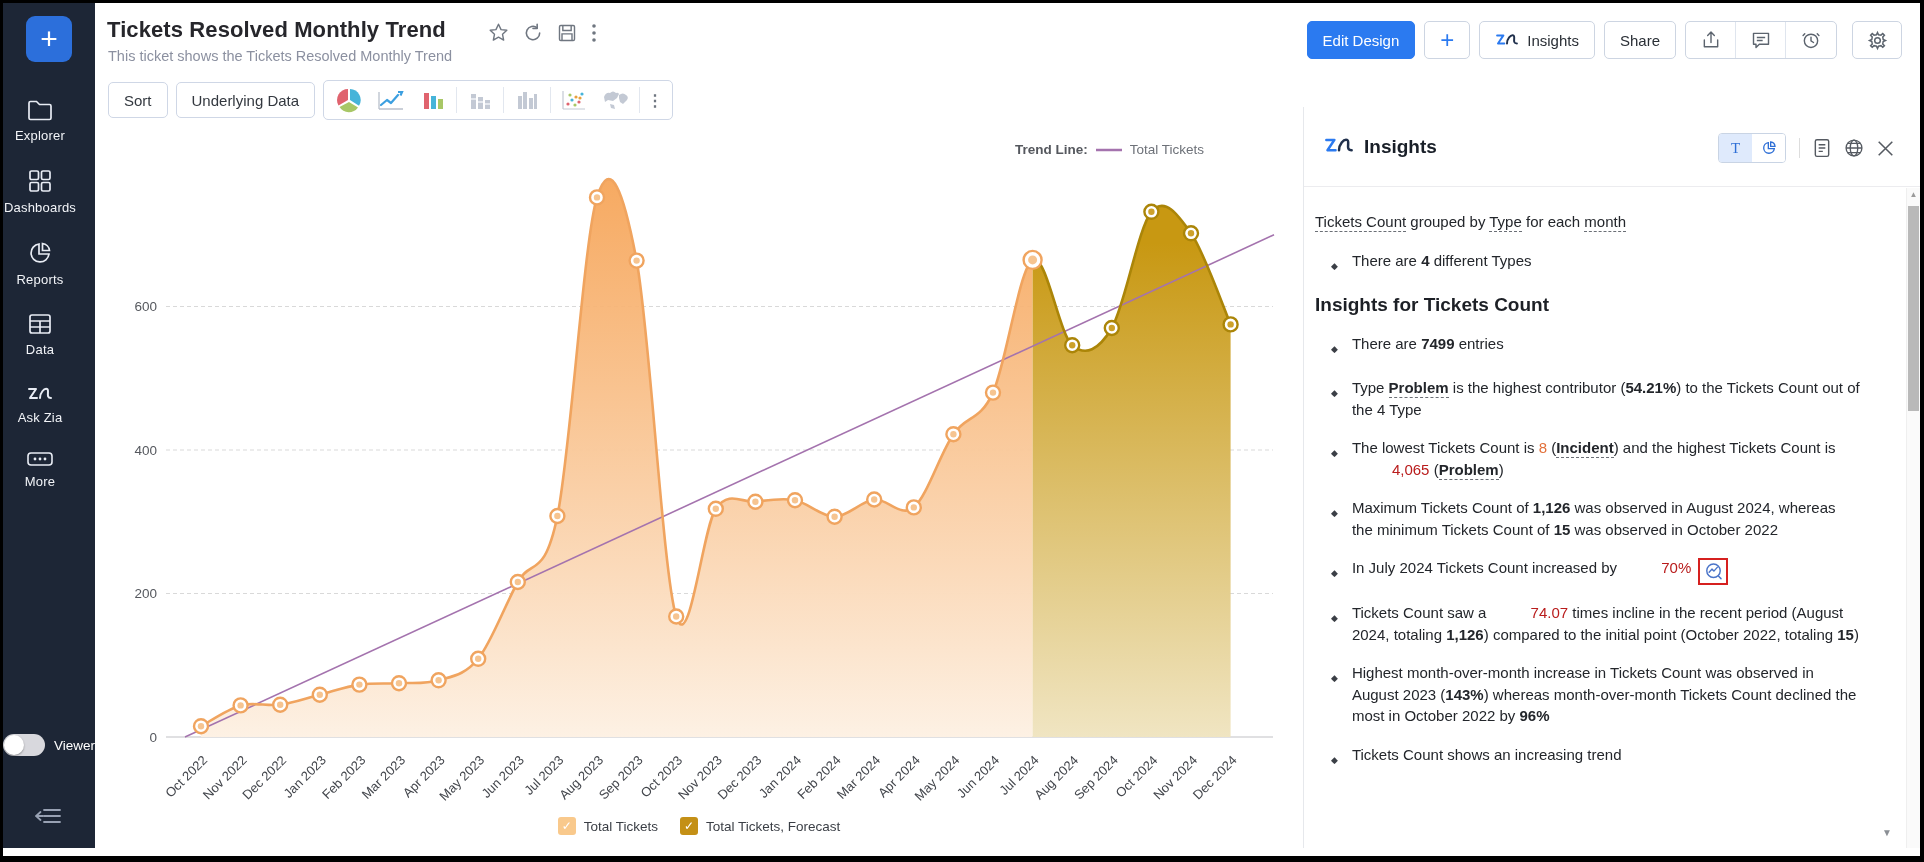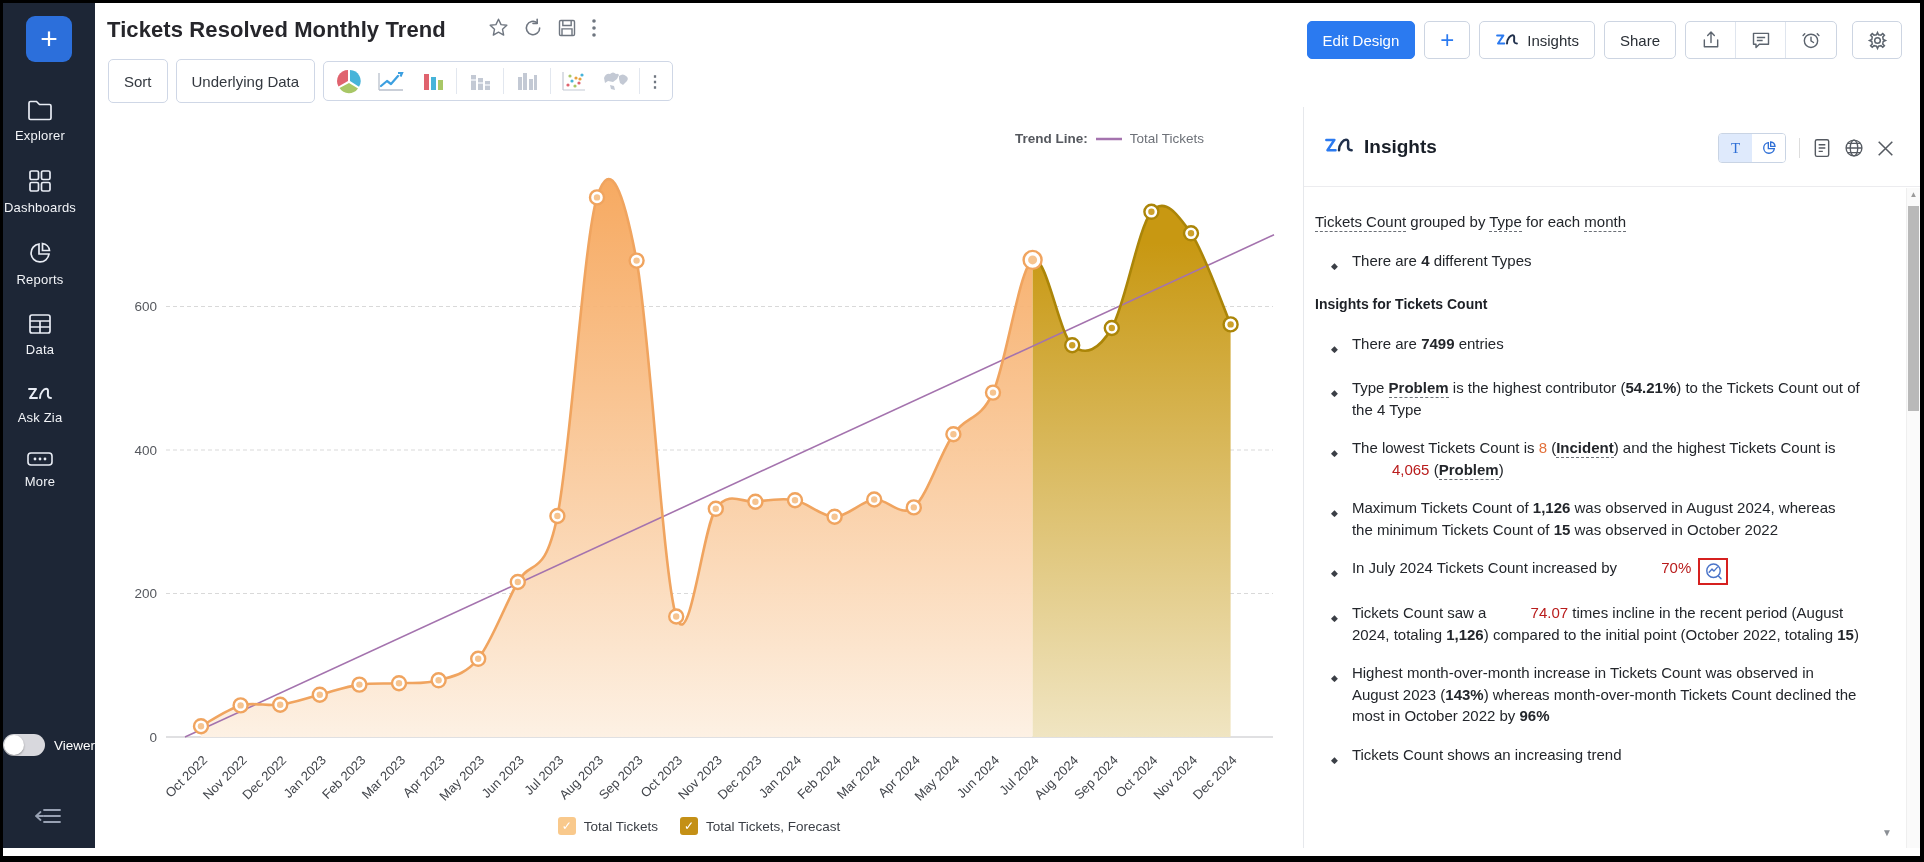--- a/index.html
+++ b/index.html
@@ -16,46 +16,46 @@
   .nav-item .lbl { font-size:13px; color:#f2f4f8; letter-spacing:.2px; }
   .nav-item svg { display:block; }
   .viewer-block { position:absolute; left:0; bottom:92px; width:92px; display:flex; flex-direction:row; align-items:center; gap:9px; }
   .toggle { width:44px; height:22px; border-radius:11px; background:#d8d8dd; position:relative; cursor:pointer; }
   .toggle .knob { position:absolute; left:1px; top:1px; width:20px; height:20px; border-radius:50%; background:#fff; box-shadow:0 1px 2px rgba(0,0,0,.35); }
   .viewer-lbl { font-size:13.5px; color:#fff; }
   .collapse { position:absolute; left:0; bottom:22px; width:92px; display:flex; justify-content:center; cursor:pointer; }
 
   
   .main { position:absolute; left:92px; top:0; width:1825px; height:845px; background:#fff; }
-  .title-row { display:flex; align-items:flex-start; gap:28px; padding:14px 0 0 12px; }
+  .title-row { display:flex; align-items:flex-end; gap:28px; padding:14px 0 0 12px; }
   .page-title { font-size:22px; font-weight:bold; color:#26262b; letter-spacing:.1px; }
   .t-icons { display:flex; align-items:center; gap:14px; margin-left:14px; color:#6f7680; }
   .t-icons > span { cursor:pointer; display:flex; align-items:center; }
   .subtitle { padding:5px 0 0 13px; font-size:14.5px; color:#8b90a0; }
 
   .top-actions { position:absolute; right:18px; top:18px; display:flex; align-items:center; gap:9px; }
   .btn { height:38px; border:1px solid #cdd5e2; border-radius:5px; background:#fff; display:flex; align-items:center; justify-content:center; font-size:15px; color:#2a2f36; padding:0 15px; cursor:pointer; }
   .btn.primary { background:#2b7af0; border-color:#2b7af0; color:#fff; }
   .btn.iconbtn { width:46px; padding:0; color:#2b7af0; font-size:24px; font-weight:300; }
   .icon-group { display:flex; height:38px; border:1px solid #cdd5e2; border-radius:5px; overflow:hidden; }
   .icon-cell { width:50px; display:flex; align-items:center; justify-content:center; border-right:1px solid #dfe5ee; cursor:pointer; color:#5c646e; }
   .icon-cell:last-child { border-right:none; }
   .gear-box { width:50px; height:38px; border:1px solid #cdd5e2; border-radius:5px; display:flex; align-items:center; justify-content:center; margin-left:6px; cursor:pointer; color:#5c646e; }
 
   .toolbar { display:flex; align-items:center; gap:8px; margin:16px 0 0 13px; }
-  .tb-btn { height:44px; border:1px solid #cfd7e6; border-radius:5px; background:#fff; font-size:15px; color:#33383f; display:flex; align-items:center; padding:0 15px; cursor:pointer; }
+  .tb-btn { height:36px; border:1px solid #cfd7e6; border-radius:5px; background:#fff; font-size:15px; color:#33383f; display:flex; align-items:center; padding:0 15px; cursor:pointer; }
   .chart-type-group { height:40px; border:1px solid #cfd7e6; border-radius:5px; display:flex; align-items:center; padding:0 4px; }
   .ct { width:42px; height:38px; display:flex; align-items:center; justify-content:center; cursor:pointer; }
   .ct-sep { width:1px; height:26px; background:#e2e7ef; margin:0 2px; }
   .ct-kebab { width:26px; text-align:center; color:#6f7680; font-size:16px; font-weight:bold; cursor:pointer; letter-spacing:0; line-height:13px; }
 
   
   .chart-wrap { position:absolute; left:0; top:128px; width:1208px; height:717px; }
   .chart-svg { position:absolute; left:16px; top:12px; }
-  .trend-legend { position:absolute; left:920px; top:0; display:flex; align-items:center; gap:8px; }
+  .trend-legend { position:absolute; left:920px; top:11px; display:flex; align-items:center; gap:8px; }
   .trend-legend .tl-label { font-size:13.5px; font-weight:bold; color:#55585e; }
   .trend-legend .tl-name { font-size:13.5px; color:#6d7178; }
   .bottom-legend { position:absolute; left:0; top:686px; width:100%; display:flex; justify-content:center; gap:22px; }
   .leg-item { display:flex; align-items:center; gap:8px; cursor:pointer; }
   .leg-check { width:18px; height:18px; border-radius:3px; color:#fff; font-size:12px; display:flex; align-items:center; justify-content:center; }
   .leg-lbl { font-size:13.5px; color:#3a3e45; }
 
   
   .panel { position:absolute; left:1208px; top:104px; width:617px; height:741px; border-left:1px solid #e6e8ec; background:#fff; }
   .panel-hdr { position:absolute; left:0; top:0; width:100%; height:80px; border-bottom:1px solid #ececef; }
@@ -64,21 +64,21 @@
   .panel-tools { position:absolute; right:26px; top:26px; display:flex; align-items:center; gap:13px; }
   .seg-toggle { display:flex; border:1px solid #c9d4e4; border-radius:4px; overflow:hidden; height:30px; }
   .seg { width:33px; display:flex; align-items:center; justify-content:center; cursor:pointer; background:#fff; }
   .seg.active { background:#dfeafc; }
   .seg .t-glyph { font-size:15px; color:#2e6fd6; font-family:"Liberation Serif", serif; }
   .v-div { width:1px; height:20px; background:#ddd; }
   .p-icon { cursor:pointer; color:#555a61; display:flex; align-items:center; }
 
   .ins-list { position:absolute; left:11px; top:104px; width:545px; display:flex; flex-direction:column; gap:17px; }
   .ins-item { font-size:15px; line-height:21.5px; color:#23262b; display:flex; }
-  .ins-item.heading { font-weight:bold; font-size:14px; color:#1d2026; }
+  .ins-item.heading { font-weight:bold; font-size:19px; color:#1d2026; }
   .ins-item .diamond { font-size:9px; color:#3b3f46; margin:6px 14px 0 16px; flex:0 0 auto; }
   .ins-text { flex:1; }
   .ins-text .b { font-weight:bold; }
   .ins-text .u { border-bottom:1px dashed #6b6f76; padding-bottom:1px; }
   .ins-text .g { color:#b91c1c;margin-left:40px; }
   .ins-text .o { color:#e2703a; }
   .ins-icon-box { display:inline-flex; align-items:center; justify-content:center; width:30px; height:27px; border:2px solid #d6201f; margin-left:7px; vertical-align:-8px; }
 
   .scrollbar { position:absolute; right:0; top:81px; width:14px; height:660px; background:#fafafa; border-left:1px solid #efefef; }
   .sb-arrow { position:absolute; left:0; top:2px; width:13px; text-align:center; font-size:8px; color:#9a9a9a; cursor:pointer; }
@@ -203,20 +203,21 @@
             </span>
         <span>
               <svg width="6" height="20" viewBox="0 0 6 20">
                 <circle cx="3" cy="3" r="1.8" fill="#6f7680"></circle>
                 <circle cx="3" cy="10" r="1.8" fill="#6f7680"></circle>
                 <circle cx="3" cy="17" r="1.8" fill="#6f7680"></circle>
               </svg>
             </span>
       </div>
     </div>
+    <div class="subtitle">This ticket shows the Tickets Resolved Monthly Trend</div>
 
     <div class="top-actions">
       <div class="btn primary">Edit Design</div>
       <div class="btn iconbtn">+</div>
       <div class="btn" style="gap:8px;">
         <span><svg width="24" height="18" viewBox="0 0 26 20">
                 <g fill="none" stroke-width="2.2" stroke-linecap="round" stroke-linejoin="round">
                   <path d="M2 6 h7 L3 15 h7" stroke="#2b7af0"></path>
                   <path d="M13 15 c0-5 4-10 7-9 c3 1 -2 9 4 9" stroke="#20304c"></path>
                 </g>

